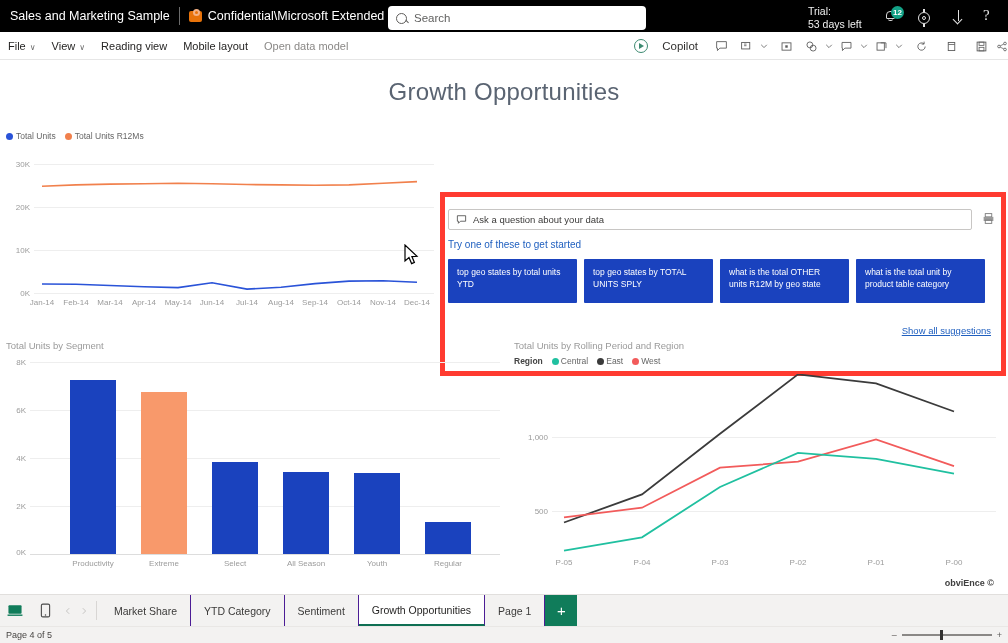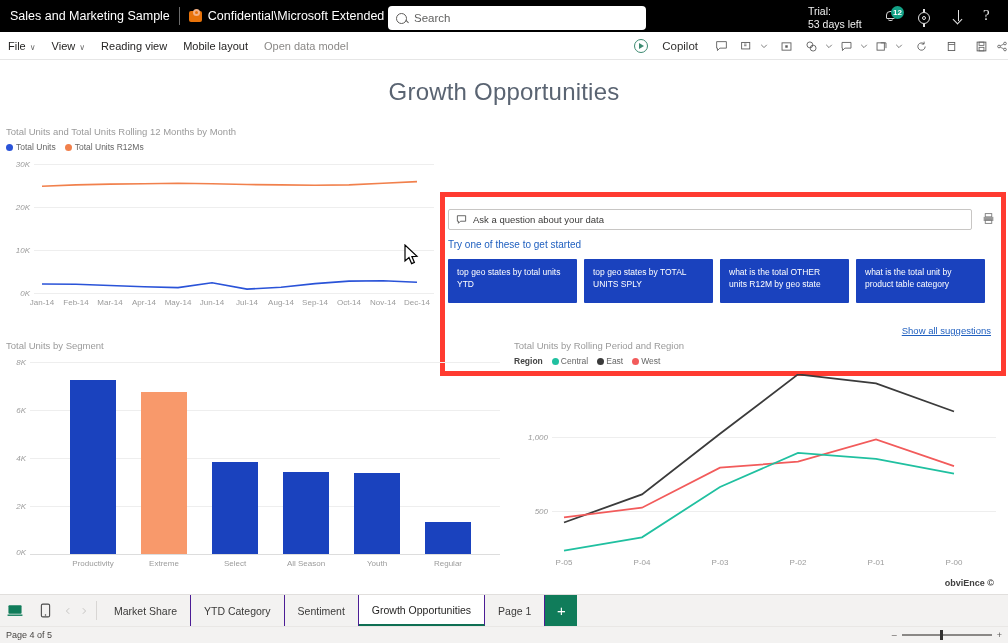--- a/index.html
+++ b/index.html
@@ -88,21 +88,21 @@
   }
 
   .vis-title { font-size:9.5px; color:#9a9a9a; }
 
   
   .vis-lc1 { position:absolute; left:6px; top:62px; width:430px; height:185px; }
   .legend-row { display:flex; align-items:center; gap:9px; margin-top:5px;}
   .lg { display:flex; align-items:center; gap:3px; font-size:8.5px; color:#666;}
   .dot { width:7px; height:7px; border-radius:50%; display:inline-block;}
 
-  .axis-y-lab { position:absolute; font-size:8px; color:#9b9b9b; text-align:right; width:24px;font-style:italic;}
+  .axis-y-lab { position:absolute; font-size:8px; color:#9b9b9b; text-align:right; width:24px;}
   .gridline { position:absolute; height:1px; background:#eeeeee; }
   .axis-x-lab { position:absolute; font-size:8px; color:#9b9b9b; text-align:center; }
 
   
   .qna {
     position:absolute; left:440px; top:128px; width:566px; height:184px;
     border:5px solid #ff3b30; background:#ffffff;
   }
   .qna-inner { position:absolute; inset:0; background:#fff; padding:12px 10px 0 3px;}
   .qna-input {
@@ -306,21 +306,20 @@
         </svg>
     </div>
   </div>
 </div>
 
 <div class="canvas">
 
   <div class="report-title">Growth Opportunities</div>
 
   <div class="vis-lc1">
-    <div class="vis-title">Total Units and Total Units Rolling 12 Months by Month</div>
     <div class="legend-row">
       <span class="lg">
         <span class="dot" style="background:#2a53d8"></span>
         <span>Total Units</span>
       </span>
       <span class="lg">
         <span class="dot" style="background:#f1804c"></span>
         <span>Total Units R12Ms</span>
       </span>
     </div>

